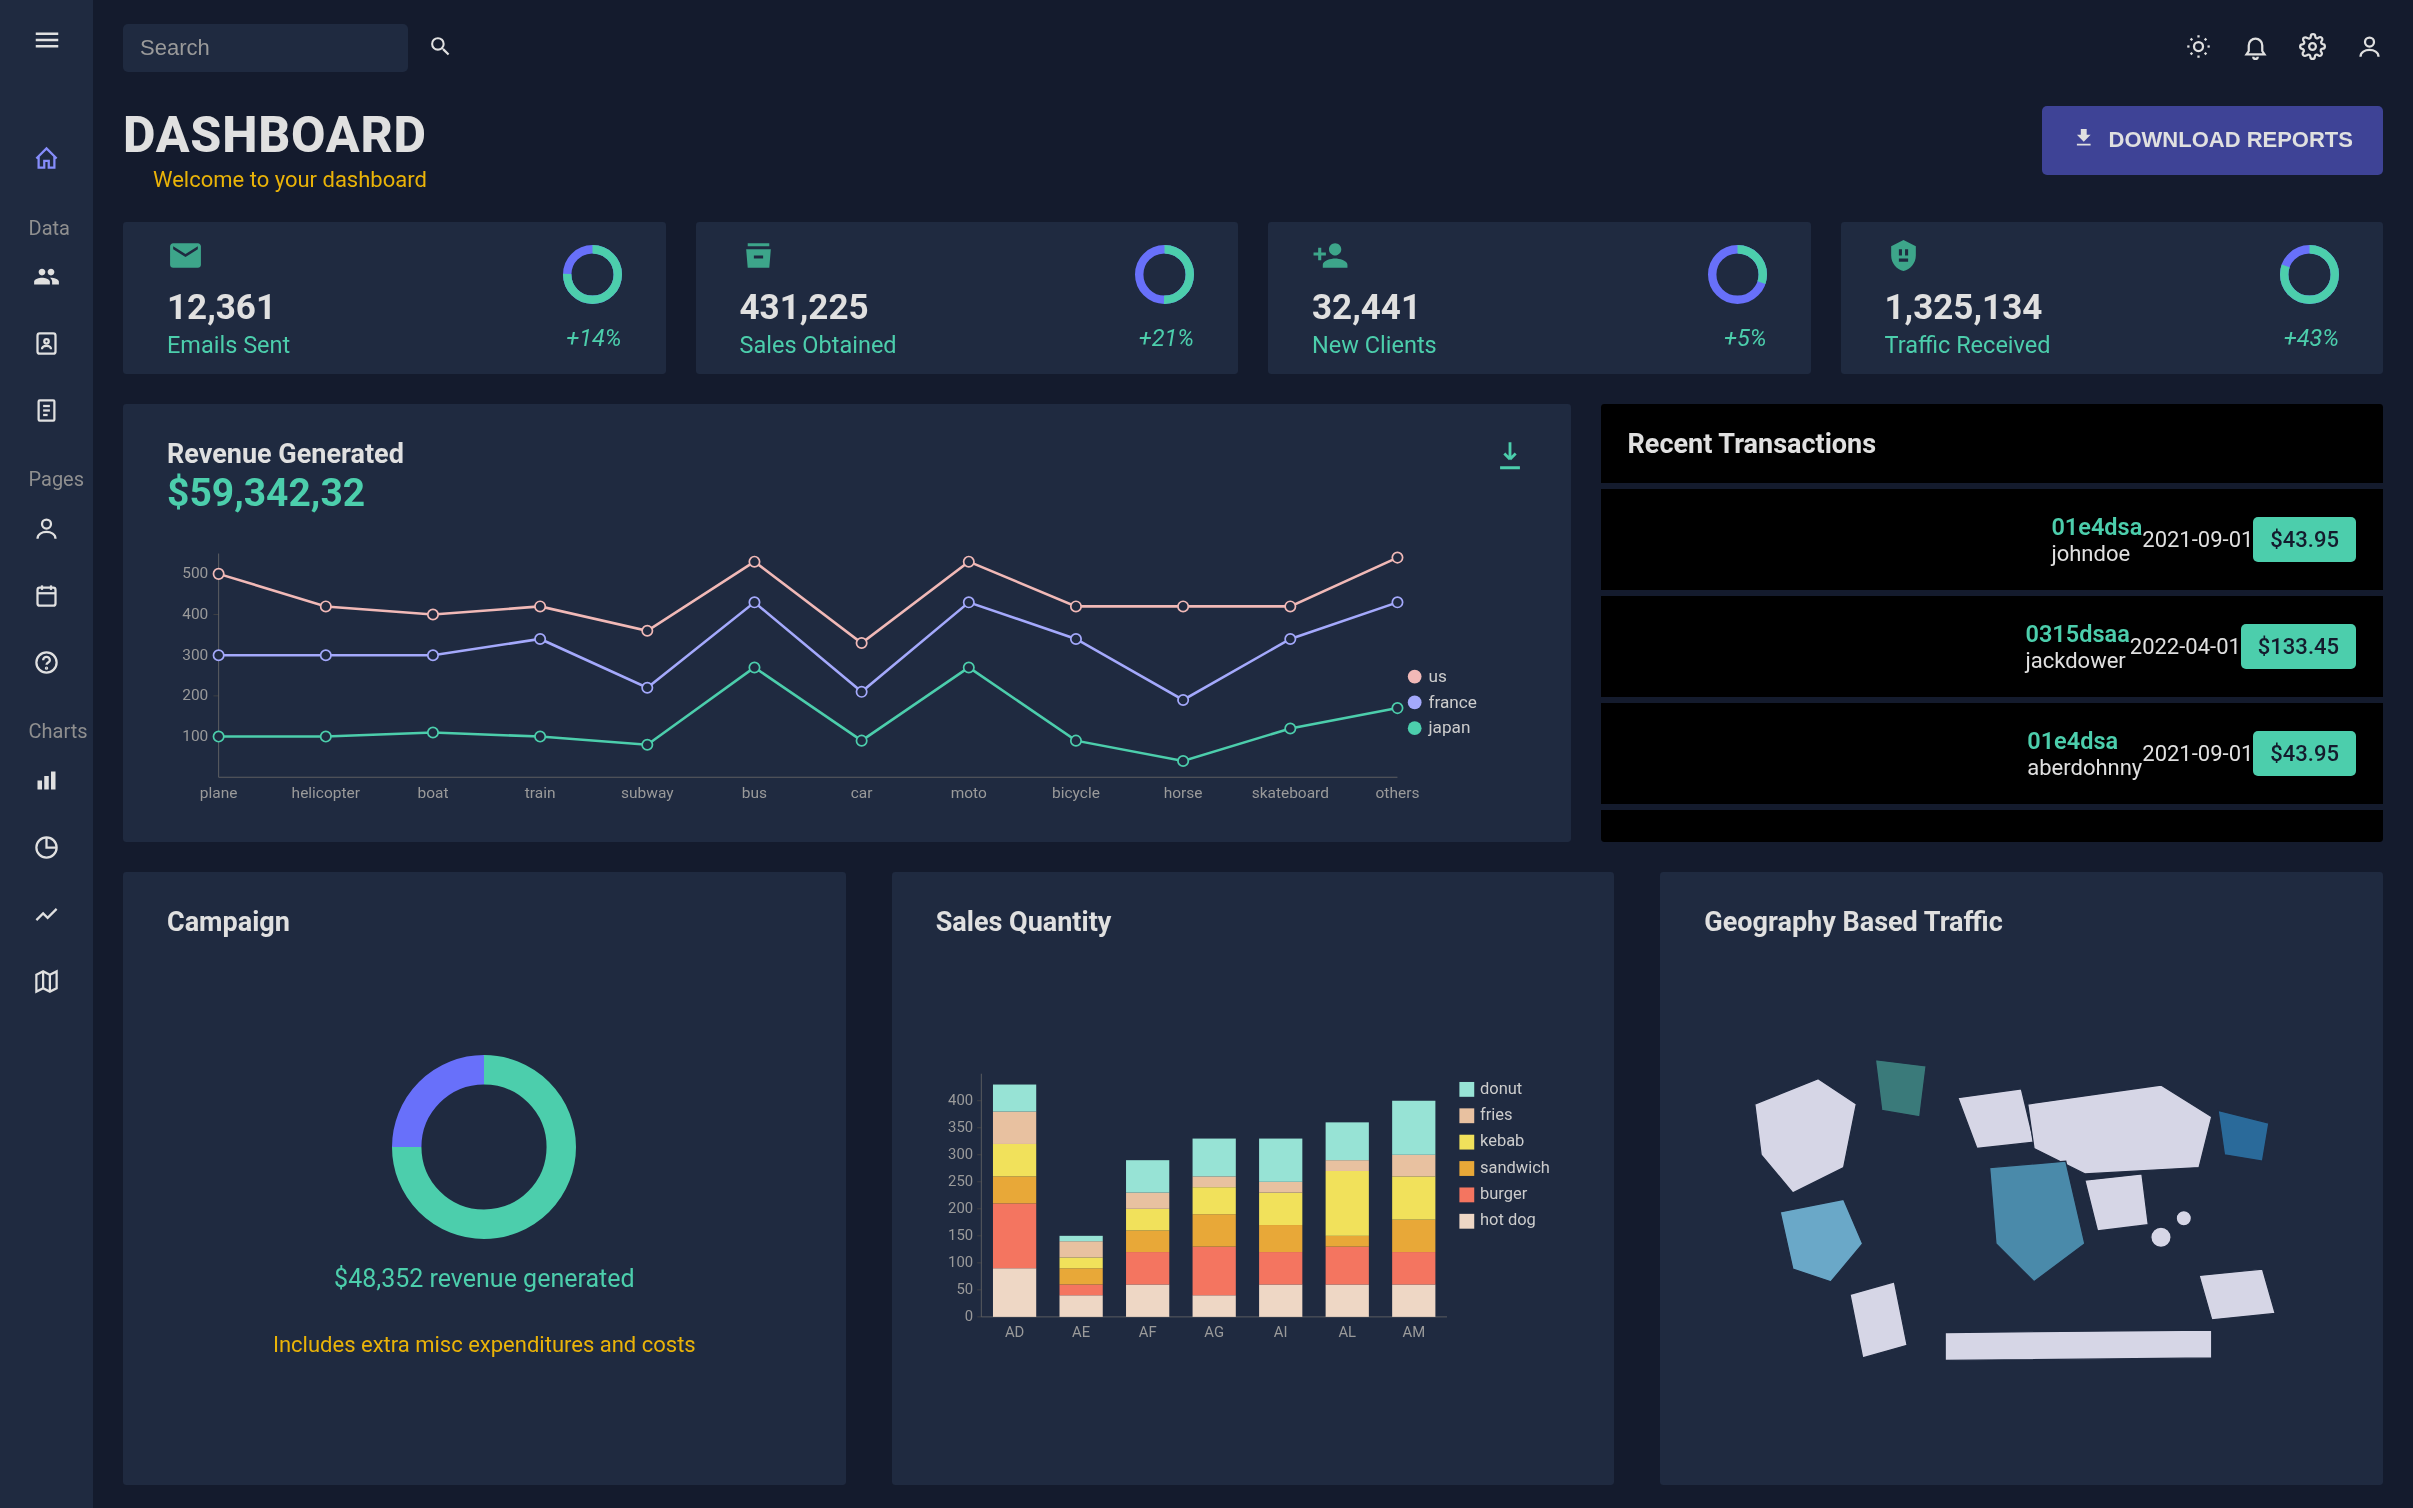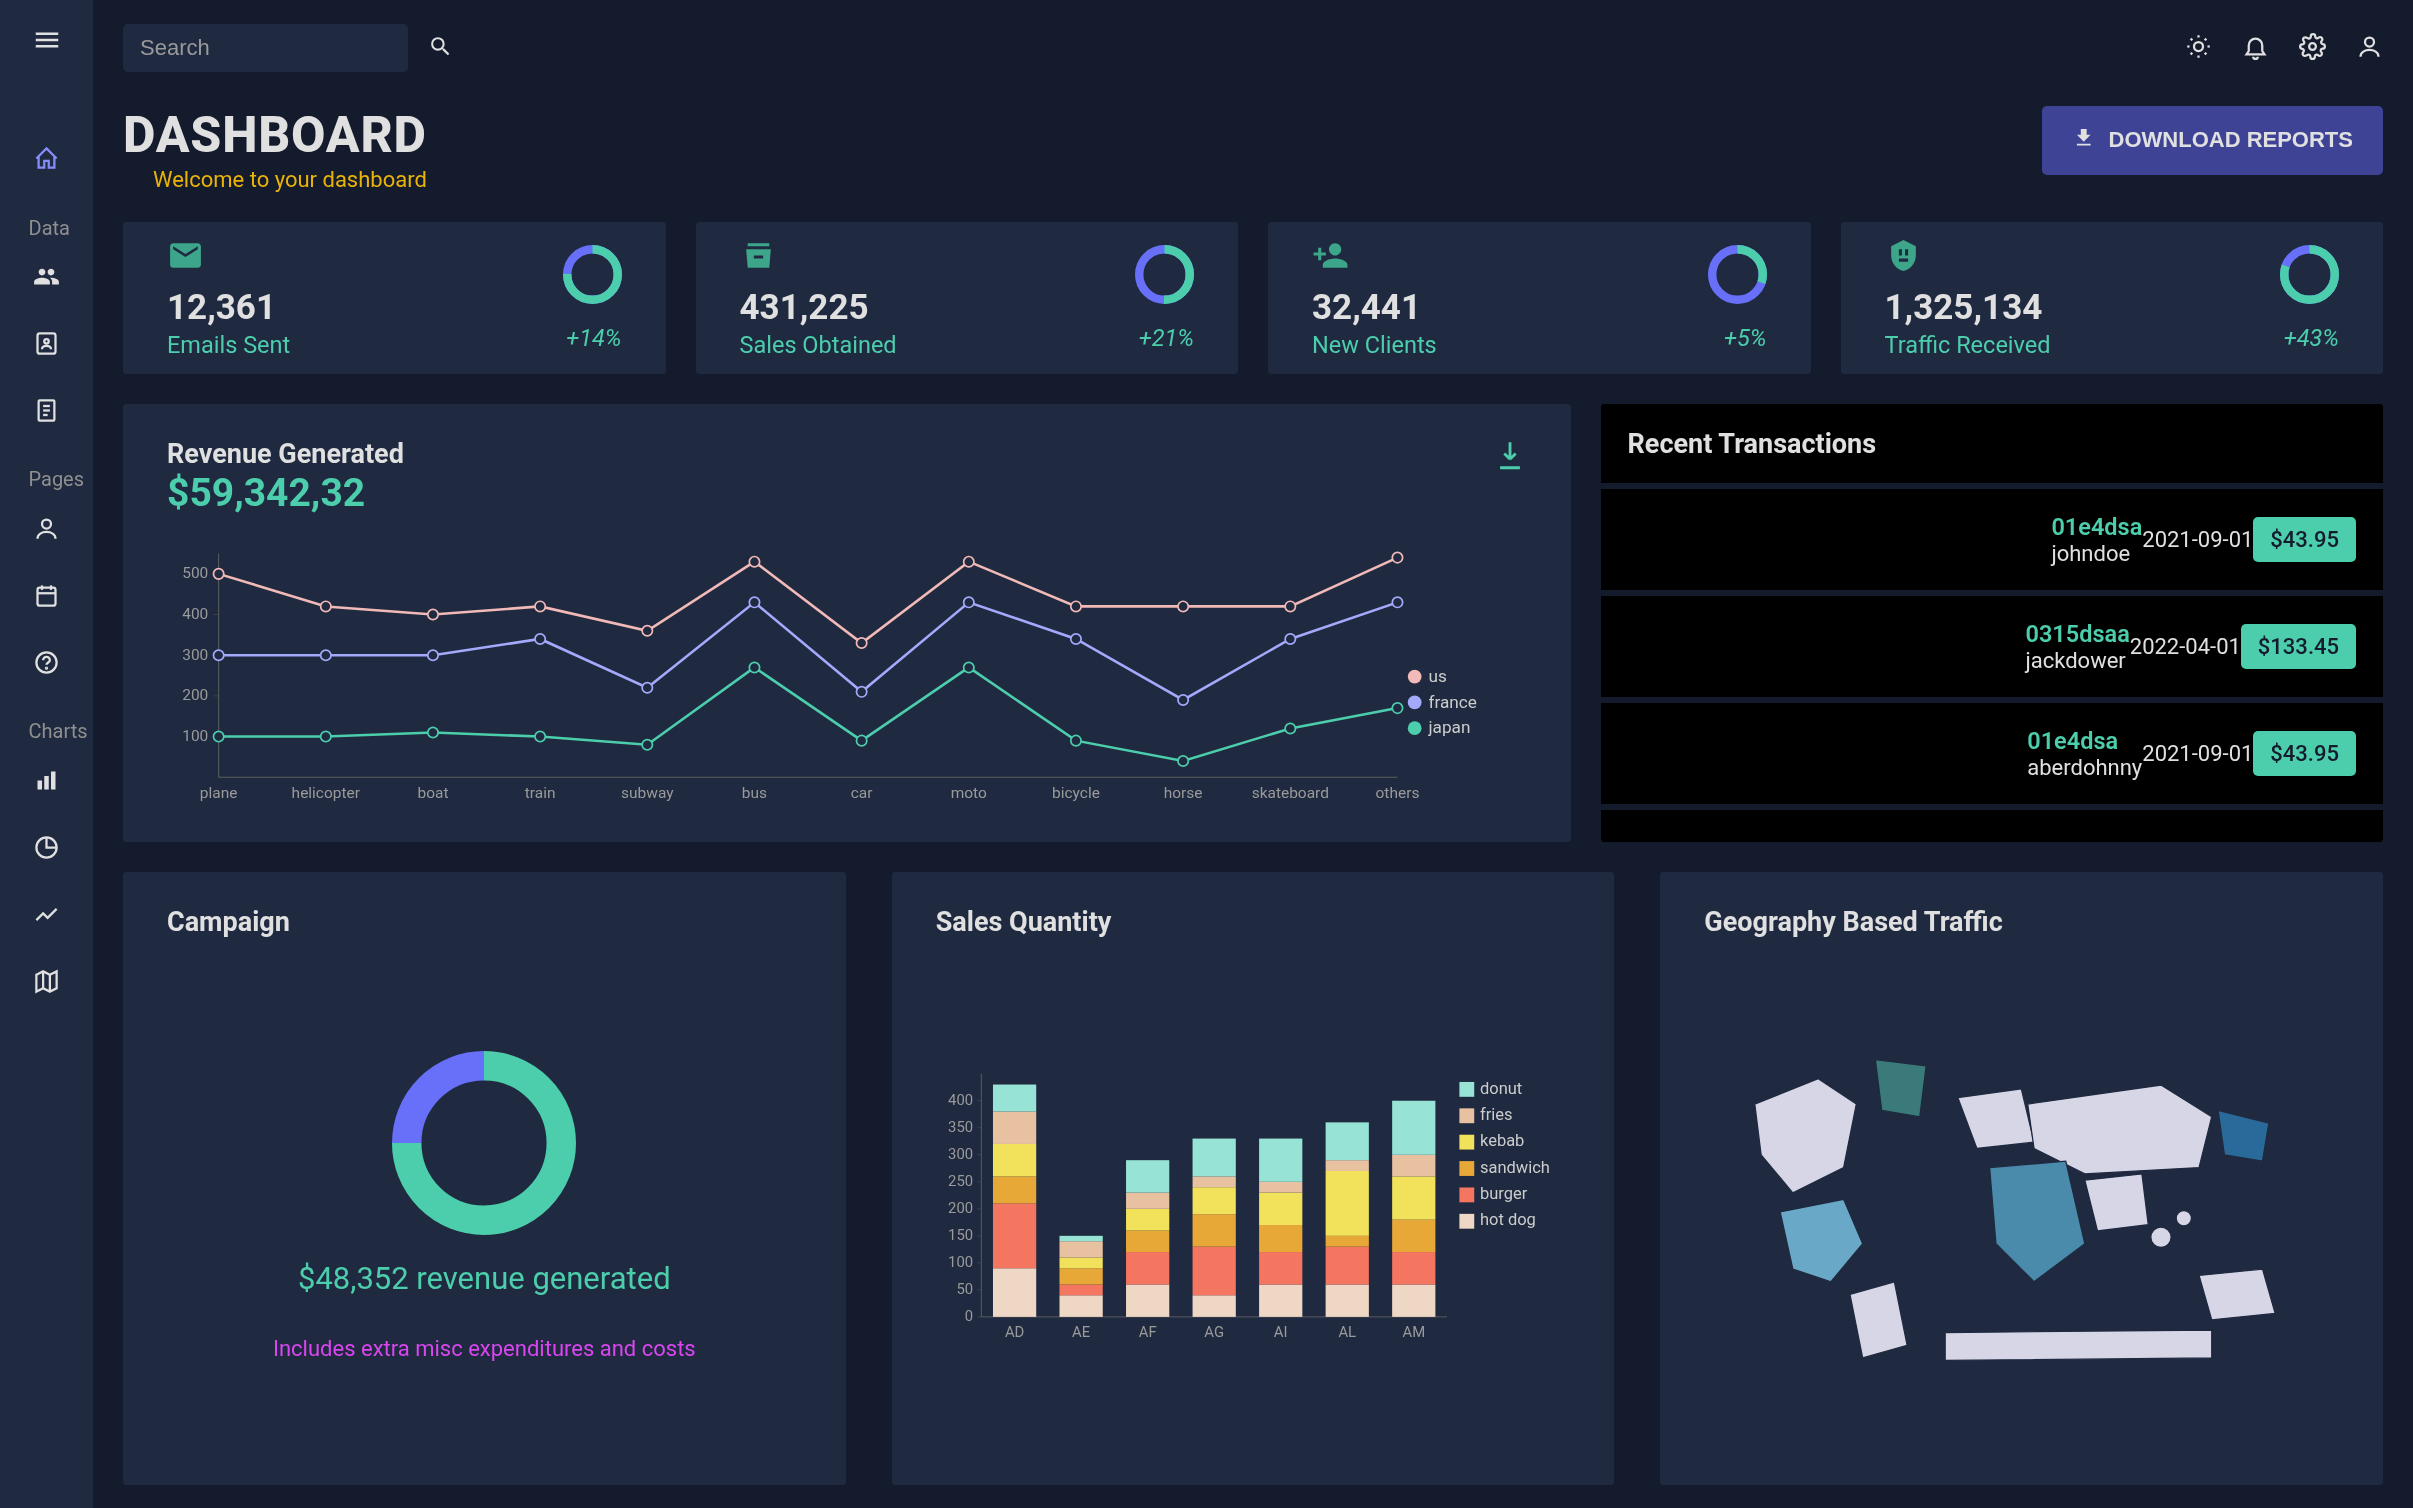--- a/index.html
+++ b/index.html
@@ -59,22 +59,22 @@
 .trans-row { display: flex; justify-content: flex-end; align-items: center; padding: 24px 27px; border-bottom: 6.7px solid #141b2d; }
 .trans-id { color: #4cceac; font-size: 23.5px; font-weight: 600; }
 .trans-user { color: #e0e0e0; font-size: 22px; }
 .trans-date { color: #e0e0e0; font-size: 22px; }
 .trans-amount { background: #4cceac; color: #141b2d; padding: 10px 17px; border-radius: 5px; font-size: 22px; font-weight: 500; }
 .bottom-row { display: grid; grid-template-columns: 1fr 1fr 1fr; gap: 46px; flex:1; min-height:0; }
 .bottom-card { background: #1f2a40; padding: 34px 44px; border-radius: 3.4px; display:flex; flex-direction:column; }
 .bottom-card h3 { font-size: 27px; font-weight: 700; margin-bottom: 23.5px; }
 .campaign-center { display: flex; flex-direction: column; align-items: center; flex:1; justify-content:center; }
 .donut { width: 184px; height: 184px; margin-bottom: 25px; }
-.campaign-rev { color: #4cceac; font-size: 31px; margin-bottom: 3px; }
-.campaign-sub { color: #d946ef; font-size: 22px; margin-top: 36px; }
+.campaign-rev { color: #4cceac; font-size: 25px; margin-bottom: 3px; }
+.campaign-sub { color: #eab308; font-size: 22px; margin-top: 36px; }
 .bar-chart { flex:1; display:flex; }
 .geo-map { flex:1; display:flex; align-items:center; justify-content:center; }
 svg text { fill: #9a9a9a; font-size: 18px; }
 .axis-tick { stroke: #444; stroke-width: 1; }
 .line-path { fill: none; stroke-width: 3; }
 .dot { stroke-width: 2; }
 .legend-item { font-size: 20px; fill: #ccc; }
 </style>
 </head>
 <body>

